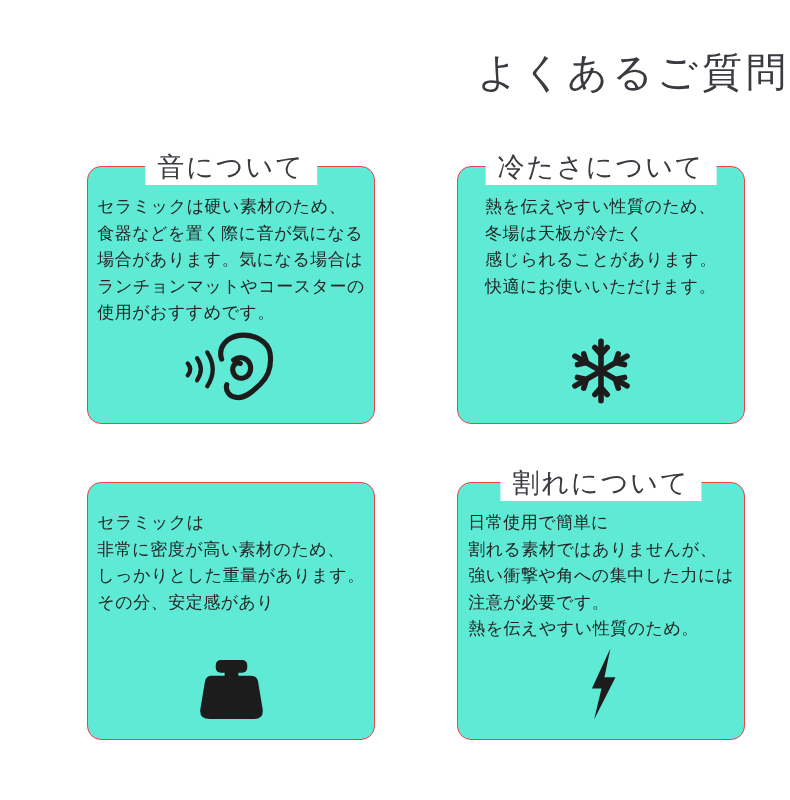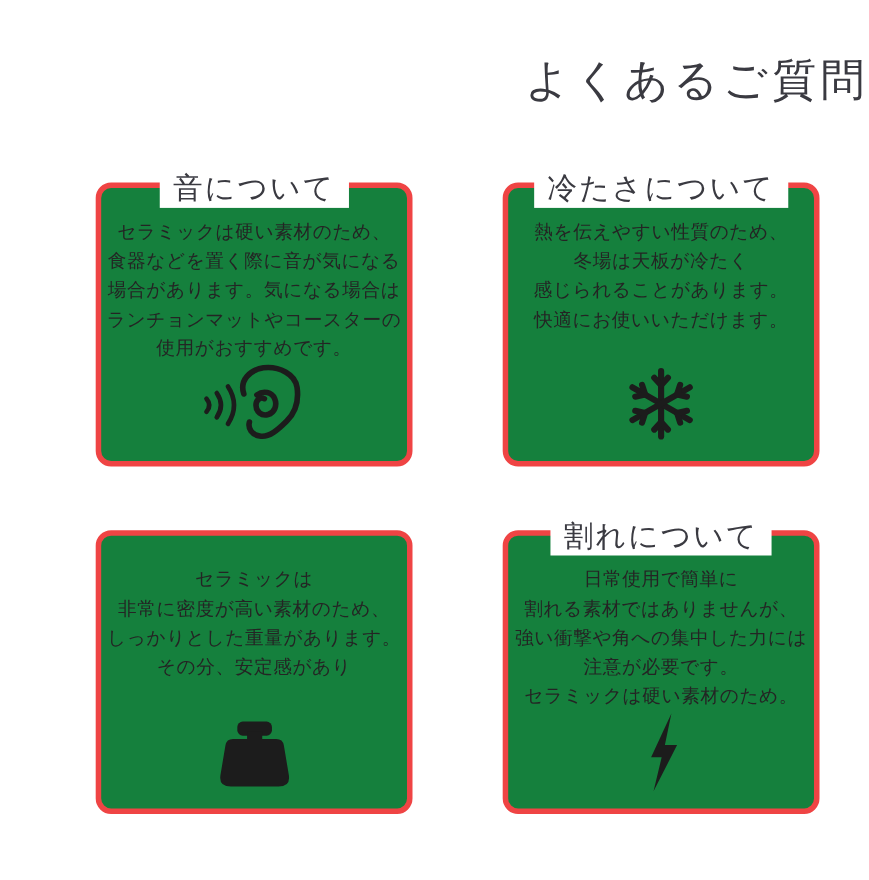--- a/index.html
+++ b/index.html
@@ -14,31 +14,31 @@
     font-weight:500;font-size:40px;line-height:54px;
     letter-spacing:4px;color:#3a3a41;
   }
   .cards{
     display:grid;grid-template-columns:332px 332px;
     column-gap:38px;row-gap:58px;
     padding:0 43px;margin-top:66px;
   }
   .card{
     position:relative;box-sizing:border-box;height:258px;
-    border:5px solid #ef4444;border-radius:14px;background:#15803d;
+    border:1px solid #ef4444;border-radius:14px;background:#5eead4;
     display:flex;flex-direction:column;align-items:center;margin-left:44px;
   }
   .card-title{
     position:absolute;top:0;left:50%;transform:translate(-50%,-50%);
     margin:0;background:#ffffff;padding:0 12px;white-space:nowrap;
     font-family:"Liberation Serif","DejaVu Serif",serif;
     font-weight:500;font-size:27px;letter-spacing:2px;color:#3a3a41;
   }
   .card-body{
-    margin-top:27px;text-align:center;
+    margin-top:27px;
     font-size:17px;line-height:26.5px;letter-spacing:0.5px;color:#242424;
   }
   .card-icon{
     margin-top:auto;margin-bottom:18px;
     display:flex;align-items:flex-end;justify-content:center;
   }
   .icon-stroke{fill:none;stroke:#1c1c1c;stroke-linecap:round;stroke-linejoin:round;}
   .icon-fill{fill:#1c1c1c;stroke:none;}
 </style>
 </head>
@@ -117,21 +117,21 @@
       </div>
     </section>
 
     <section class="card">
       <h2 class="card-title">割れについて</h2>
       <div class="card-body">
         <div>日常使用で簡単に</div>
         <div>割れる素材ではありませんが、</div>
         <div>強い衝撃や角への集中した力には</div>
         <div>注意が必要です。</div>
-        <div>セラミックは硬い素材のため。</div>
+        <div>熱を伝えやすい性質のため。</div>
       </div>
       <div class="card-icon" aria-label="lightning-bolt-icon">
         <svg width="31" height="74" viewBox="0 0 42 100">
           <path class="icon-fill" d="M33,2 L8,56 L21,56 L11,98 L40,41 L25,41 Z"></path>
         </svg>
       </div>
     </section>
 
   </div>
 </div>

